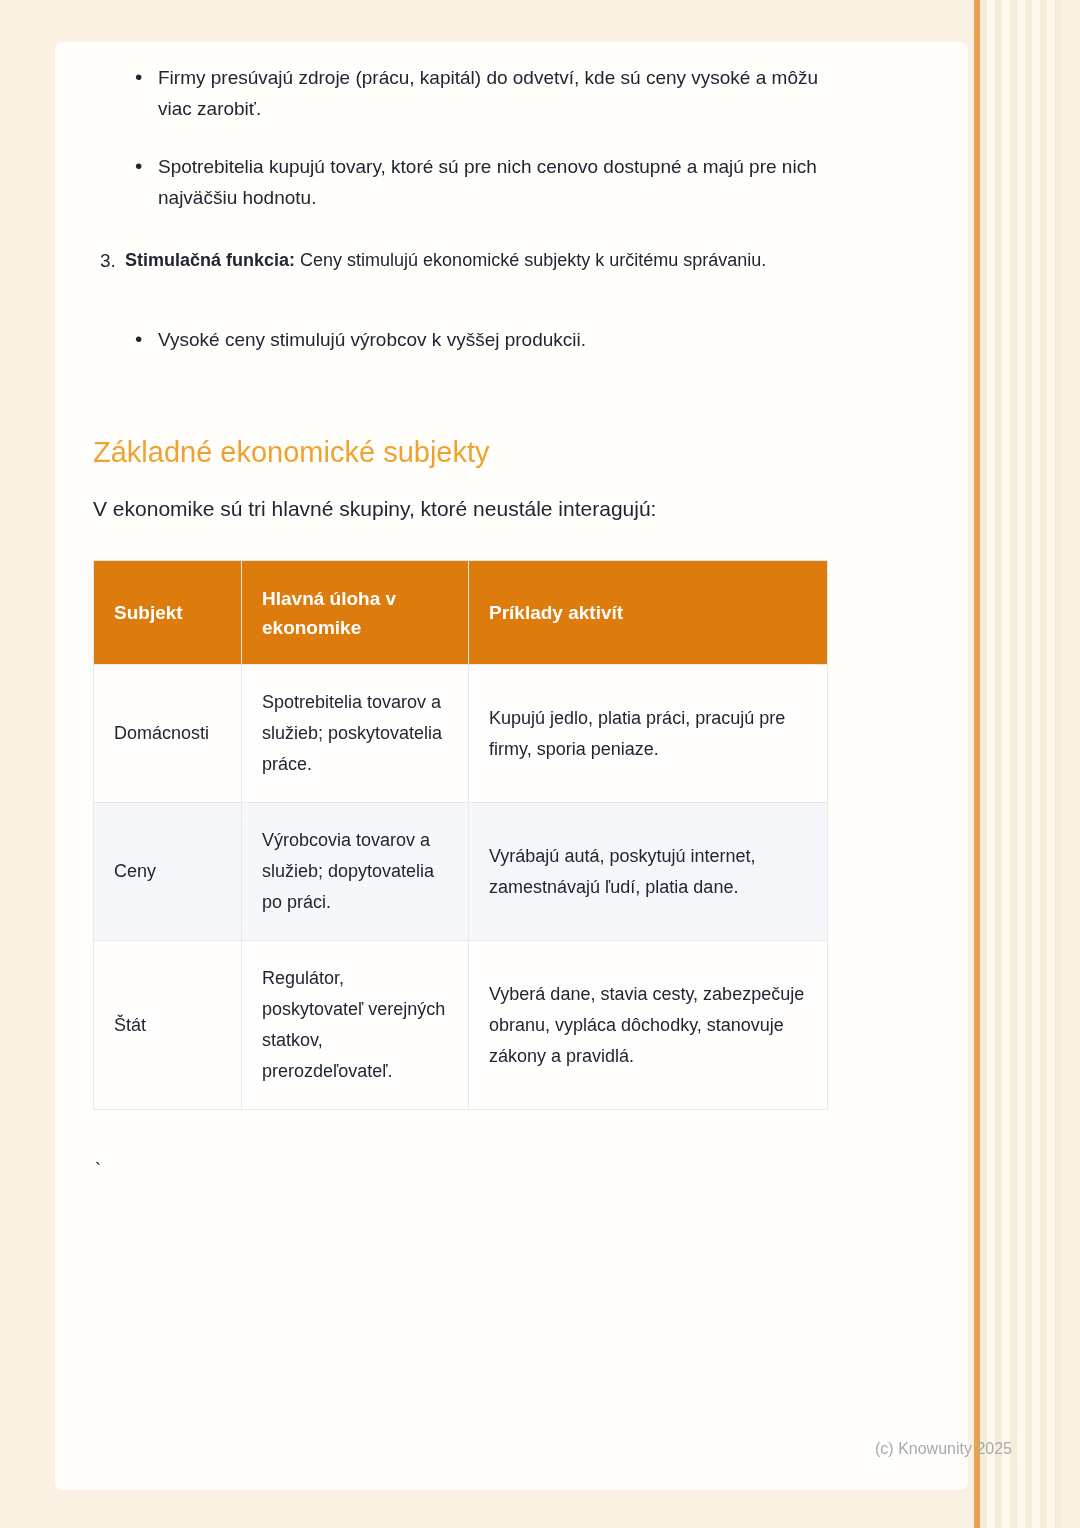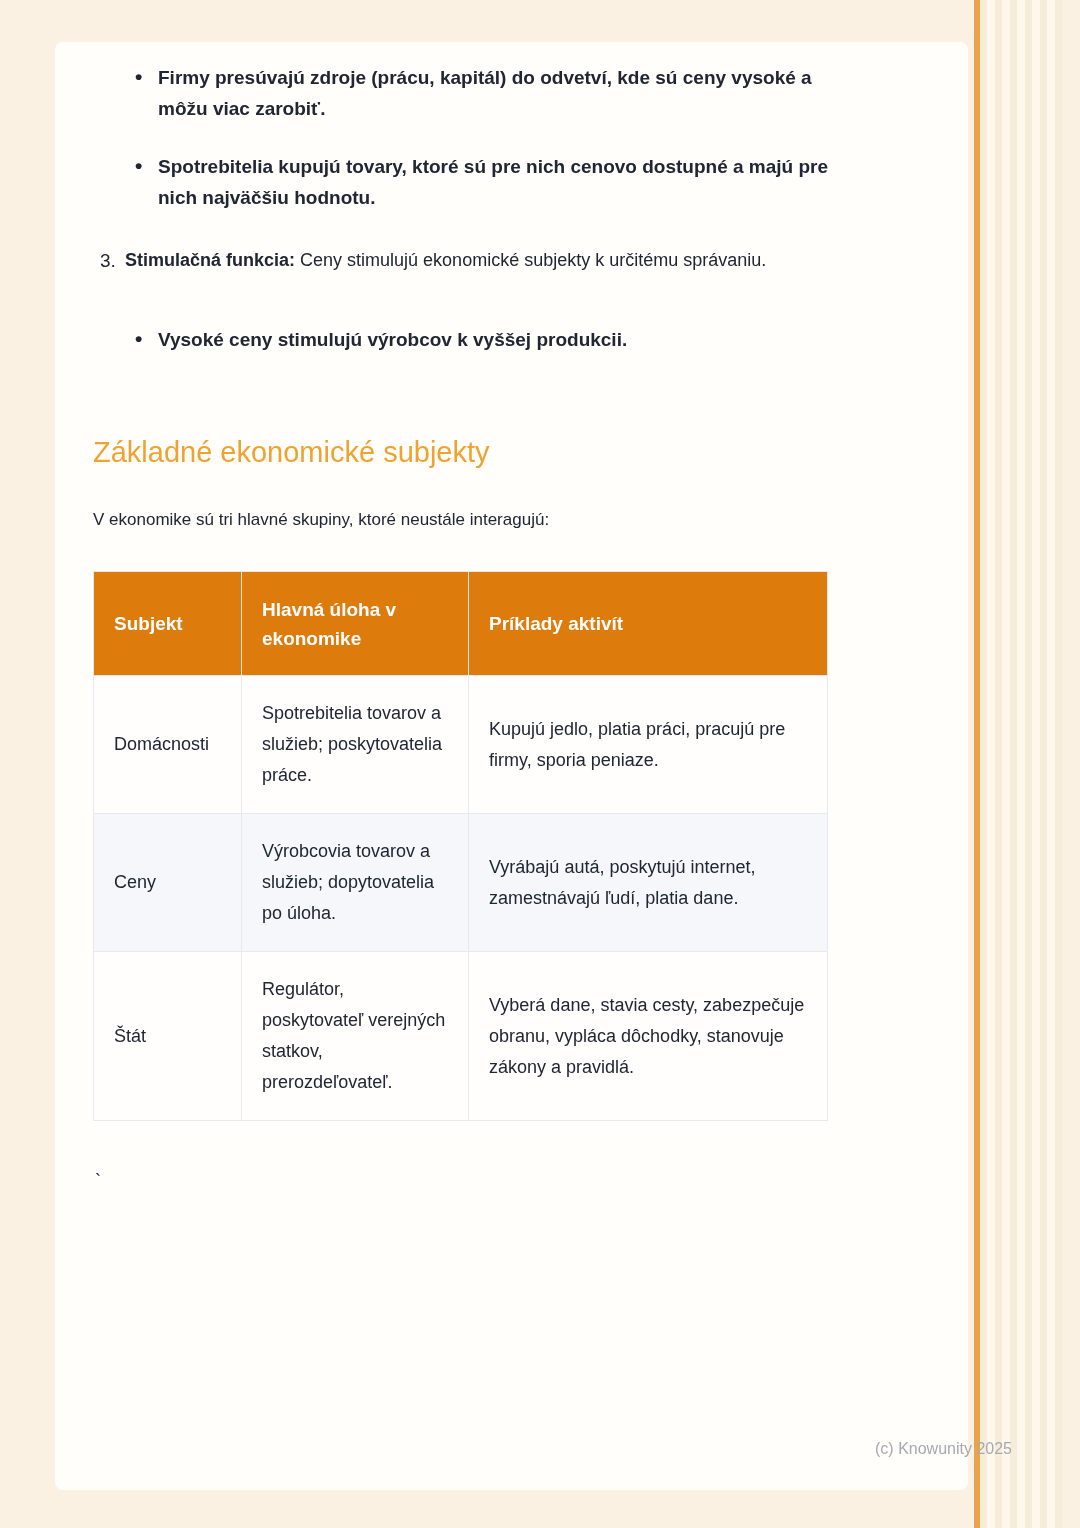--- a/index.html
+++ b/index.html
@@ -36,21 +36,20 @@
       #fdf7ec 7px, #fdf7ec 15px);
   }
 
   ul.bullets { list-style:none; max-width:700px;margin-top:48px; }
   ul.bullets > li {
     position:relative;
     padding-left:23px;
     margin-bottom:27px;
     font-size:19px;
     line-height:31px;
-    font-weight:bold;
   }
   ul.bullets > li::before {
     content:"\2022";
     position:absolute;
     left:0; top:-1px;
     font-size:21px;
   }
   ul.top-bullets { margin-left:42px; margin-top:2px; }
 
   .numbered-item {
@@ -78,22 +77,22 @@
 
   h2.section-heading {
     margin-top:52px;
     font-size:29px;
     line-height:34px;
     font-weight:400;
     color:#f0a231;
   }
 
   p.intro {
-    margin-top:36px;
-    font-size:17px;
+    margin-top:25px;
+    font-size:21px;
     line-height:30px;
   }
 
   table.subjects-table {
     margin-top:36px;
     width:734px;
     border-collapse:collapse;
     table-layout:fixed;
   }
   table.subjects-table col.c1 { width:148px; }
@@ -179,21 +178,21 @@
       </tr>
     </thead>
     <tbody>
       <tr>
         <td>Domácnosti</td>
         <td>Spotrebitelia tovarov a služieb; poskytovatelia práce.</td>
         <td>Kupujú jedlo, platia práci, pracujú pre firmy, sporia peniaze.</td>
       </tr>
       <tr class="alt">
         <td>Ceny</td>
-        <td>Výrobcovia tovarov a služieb; dopytovatelia po úloha.</td>
+        <td>Výrobcovia tovarov a služieb; dopytovatelia po práci.</td>
         <td>Vyrábajú autá, poskytujú internet, zamestnávajú ľudí, platia dane.</td>
       </tr>
       <tr>
         <td>Štát</td>
         <td>Regulátor, poskytovateľ verejných statkov, prerozdeľovateľ.</td>
         <td>Vyberá dane, stavia cesty, zabezpečuje obranu, vypláca dôchodky, stanovuje zákony a pravidlá.</td>
       </tr>
     </tbody>
   </table>
 

